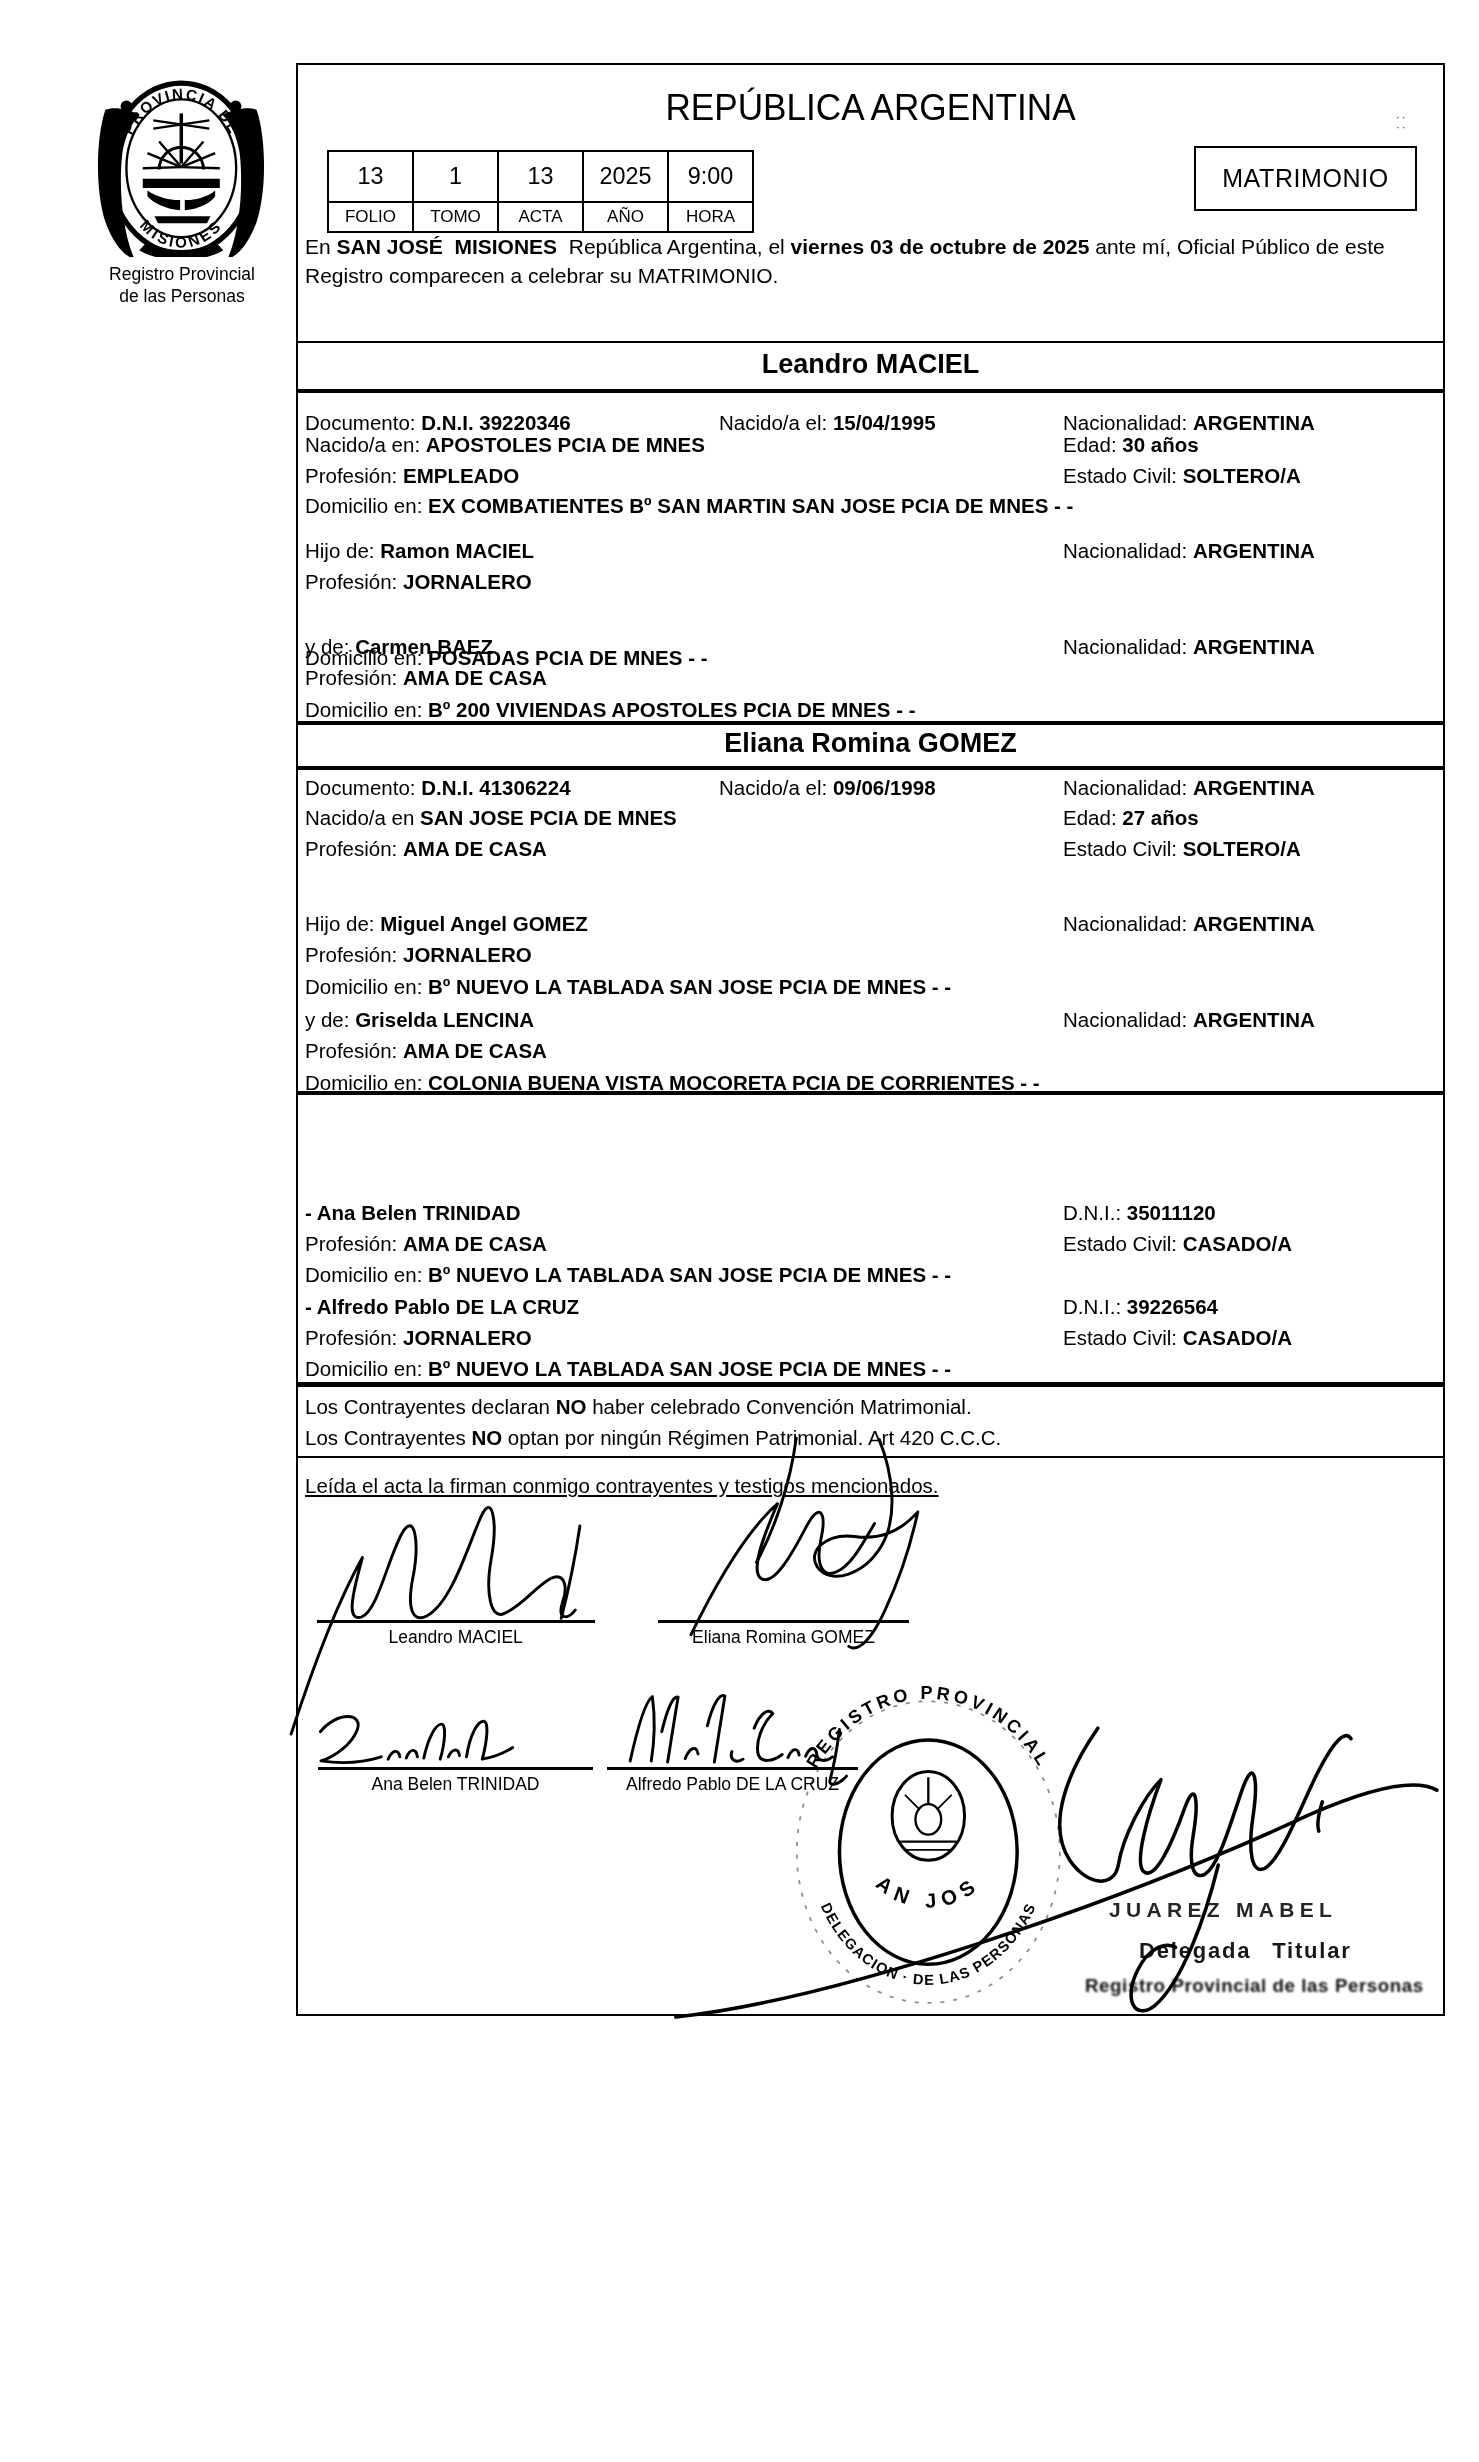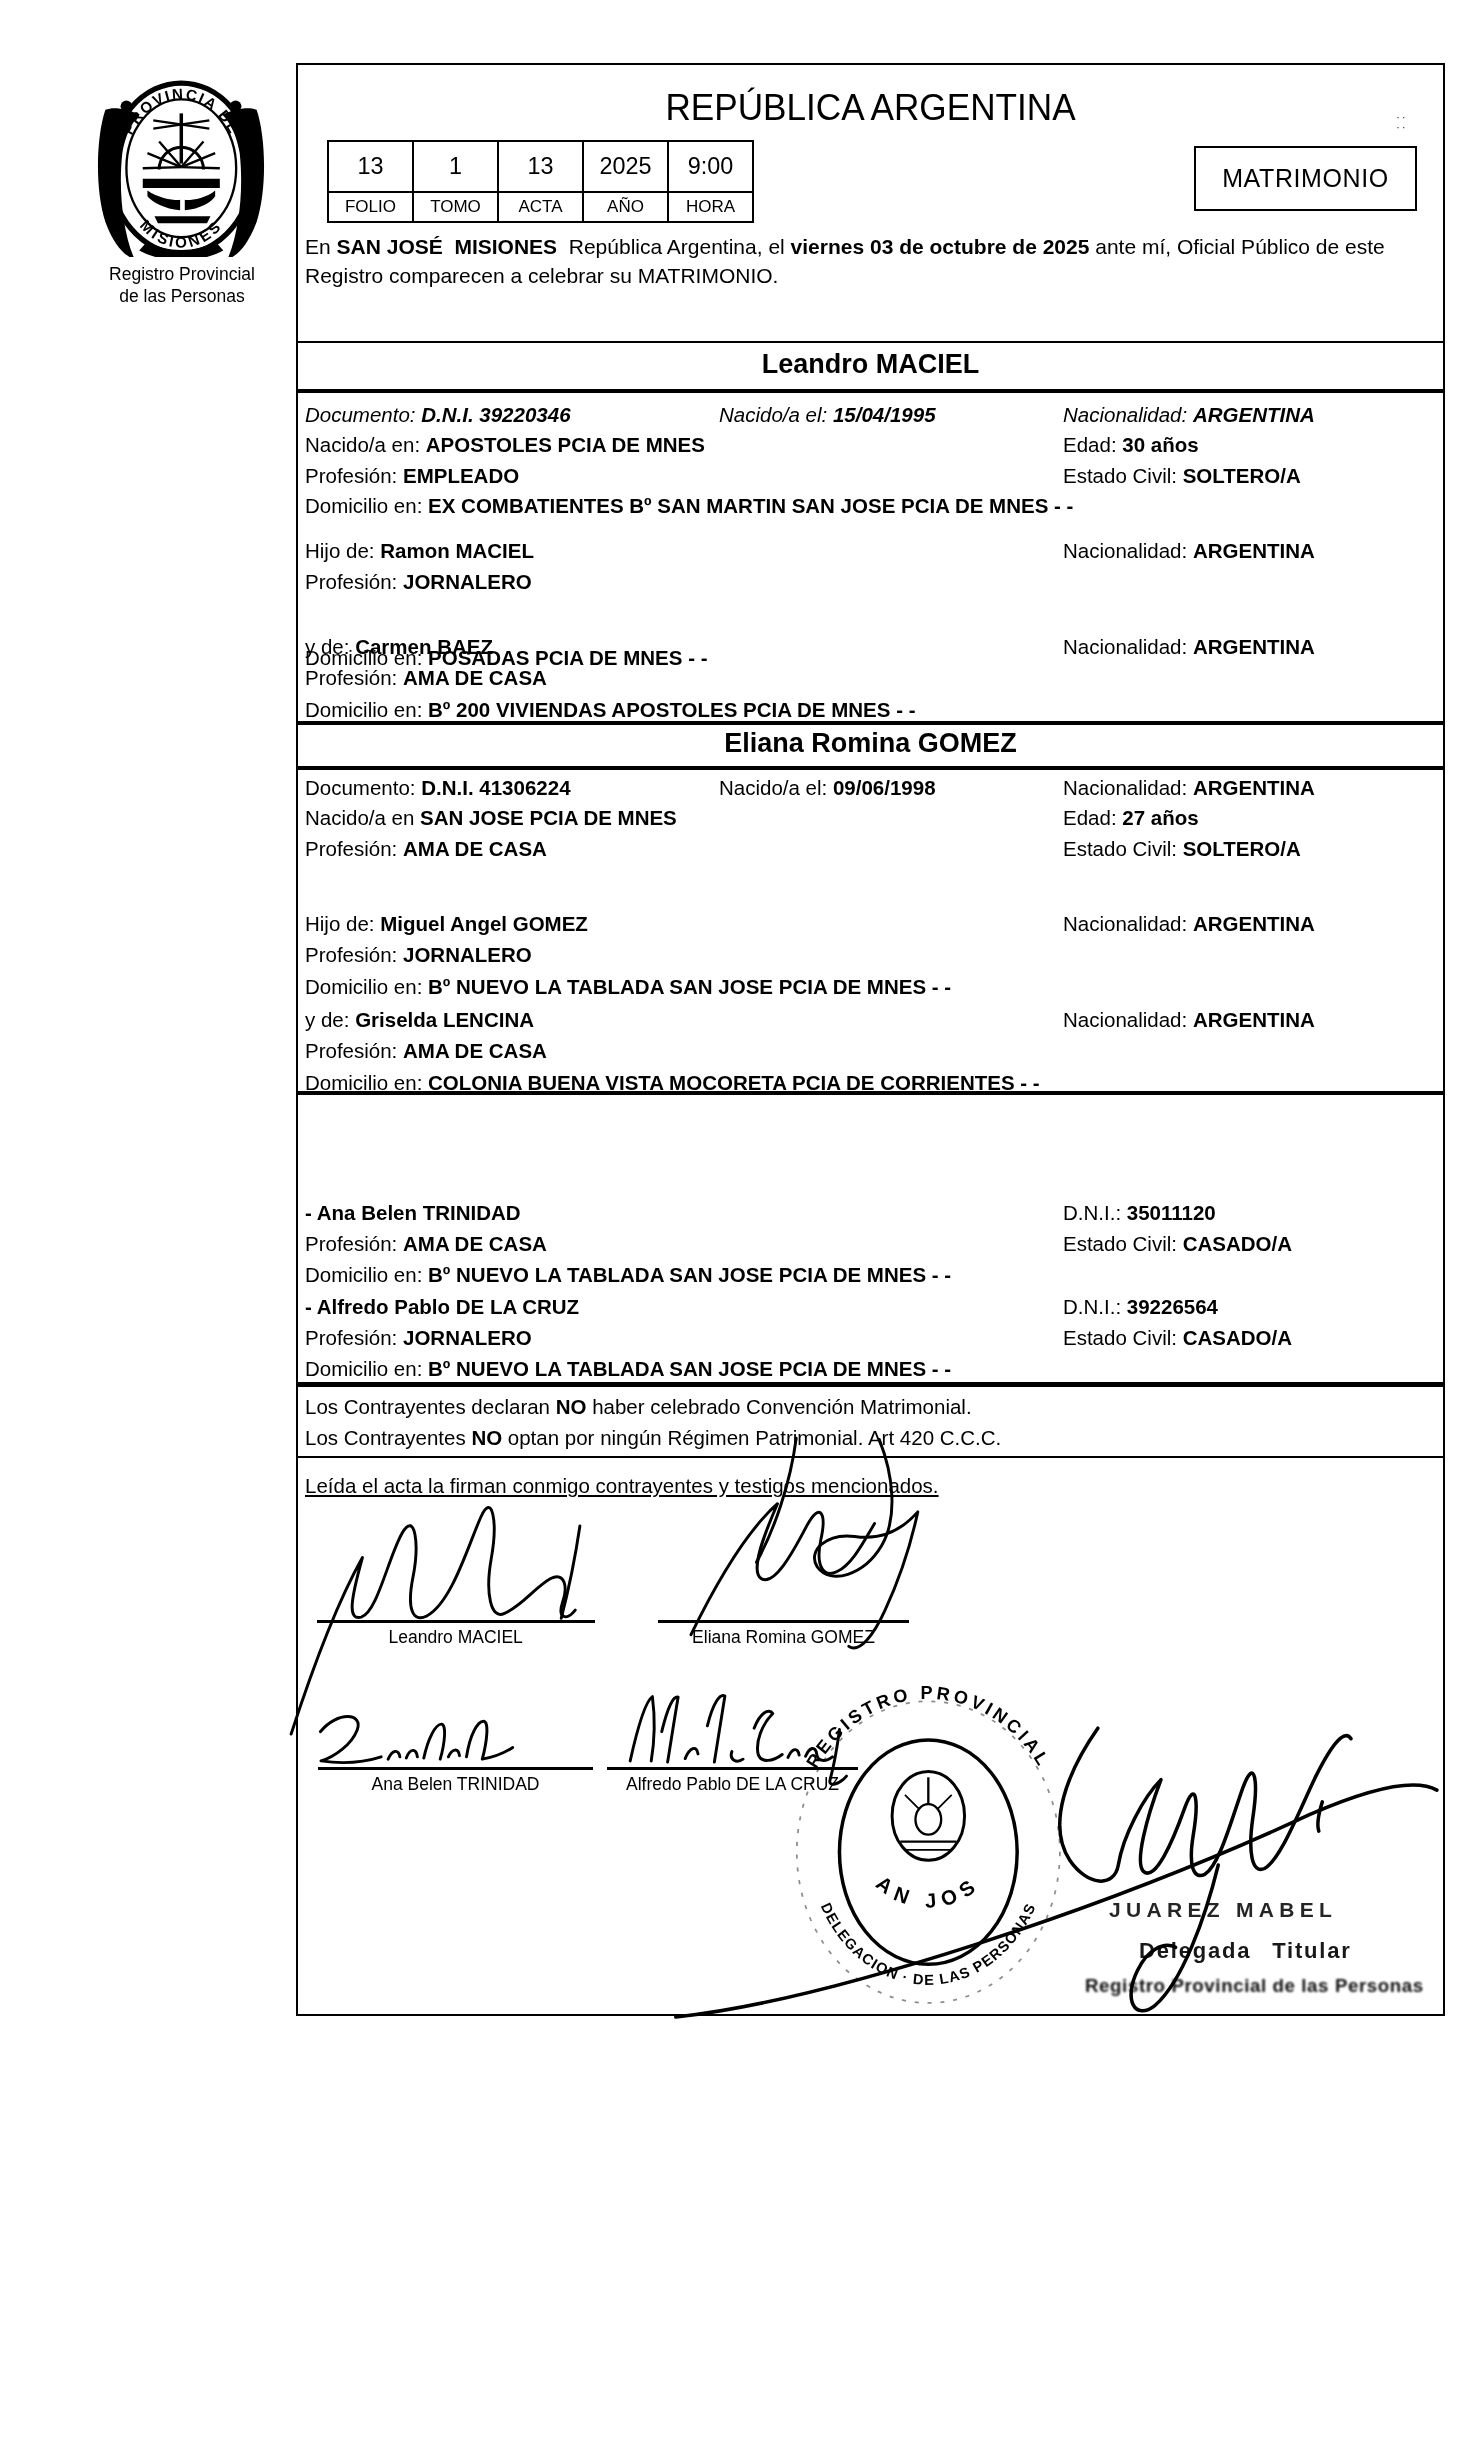--- a/index.html
+++ b/index.html
@@ -6,21 +6,21 @@
   body{width:1479px;height:2462px;position:relative;font-family:"Liberation Sans",sans-serif;color:#000;}
   .page{position:absolute;inset:0;background:#fff;overflow:hidden;}
   .lbl{font-weight:normal;}
   .val{font-weight:bold;}
   
   .logo-svg{position:absolute;left:89px;top:76px;width:184px;height:181px;}
   .logo-caption{position:absolute;left:58px;top:264px;width:248px;text-align:center;font-size:17.5px;line-height:21.6px;}
   
   .main-box{position:absolute;left:296px;top:63px;width:1149px;height:1953px;border:2.9px solid #000;box-sizing:border-box;}
   .doc-title{position:absolute;left:0;right:0;top:22px;text-align:center;font-size:37px;letter-spacing:0px;transform:scaleX(.95);}
-  .reg-table{position:absolute;left:29px;top:75px;border-collapse:collapse;border:2.9px solid #000;}
+  .reg-table{position:absolute;left:29px;top:85px;border-collapse:collapse;border:2.9px solid #000;}
   .reg-table td{border:2.3px solid #000;width:81px;text-align:center;}
   .reg-table .vals td{height:47px;font-size:23.4px;}
   .reg-table .labs td{height:26px;font-size:17px;}
   .act-type-box{position:absolute;left:896px;top:81px;width:223px;height:65px;border:2.9px solid #000;box-sizing:border-box;display:flex;align-items:center;justify-content:center;font-size:25px;letter-spacing:0.6px;}
   .corner-marks{position:absolute;left:1098px;top:47px;font-size:11.7px;line-height:10px;letter-spacing:1.8px;white-space:pre;color:#333;}
   .intro{position:absolute;left:7px;top:167px;width:1133px;font-size:21px;line-height:29px;white-space:pre-wrap;}
   .hr{position:absolute;left:0;right:0;background:#000;}
   .section-name{position:absolute;left:0;right:0;text-align:center;font-weight:bold;font-size:27px;}
   .row{position:absolute;left:7px;right:7px;height:28px;font-size:20.5px;white-space:nowrap;}
   .c2{position:absolute;left:414px;}
@@ -104,21 +104,21 @@
     <div class="act-type-box">
         <span>MATRIMONIO</span>
       </div>
 
     <div class="intro"><span class="lbl">En </span><span class="val">SAN JOSÉ  MISIONES</span><span class="lbl">  República Argentina, el </span><span class="val">viernes 03 de octubre de 2025</span><span class="lbl"> ante mí, Oficial Público de este Registro comparecen a celebrar su MATRIMONIO.</span></div>
 
     <div class="hr" style="top:276px;height:2.3px;"></div>
     <div class="section-name" style="top:284px;">Leandro MACIEL</div>
     <div class="hr" style="top:324px;height:4.1px;"></div>
 
-    <div class="row" style="top:338px;font-style:italic;">
+    <div class="row" style="top:346px;">
       <span class="lbl">Documento: </span><span class="val">D.N.I. 39220346</span>
       <span class="c2"><span class="lbl">Nacido/a el: </span><span class="val">15/04/1995</span></span>
       <span class="c3"><span class="lbl">Nacionalidad: </span><span class="val">ARGENTINA</span></span>
     </div>
     <div class="row" style="top:368px;">
       <span class="lbl">Nacido/a en: </span><span class="val">APOSTOLES PCIA DE MNES</span>
       <span class="c3"><span class="lbl">Edad: </span><span class="val">30 años</span></span>
     </div>
     <div class="row" style="top:399px;">
       <span class="lbl">Profesión: </span><span class="val">EMPLEADO</span>

